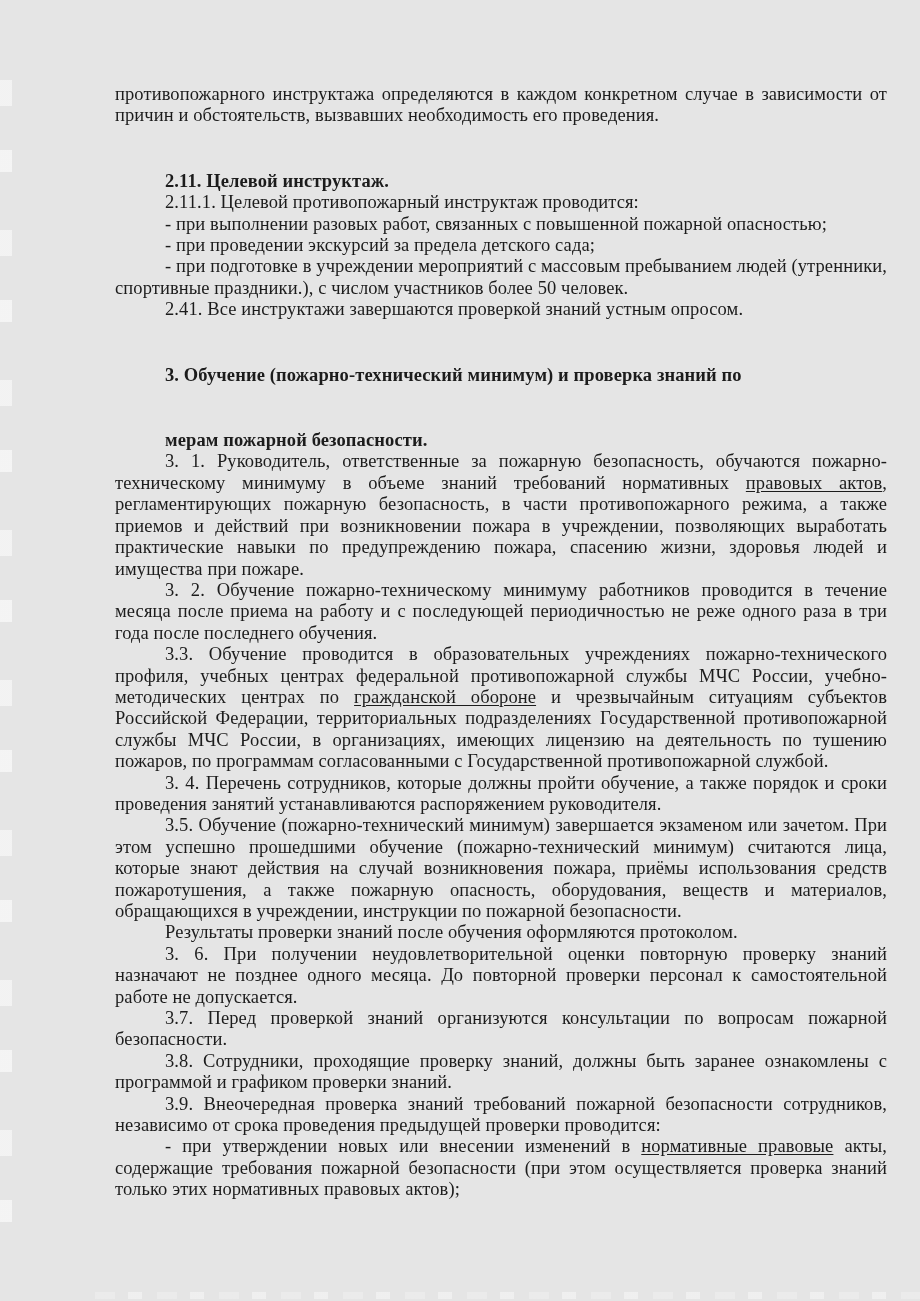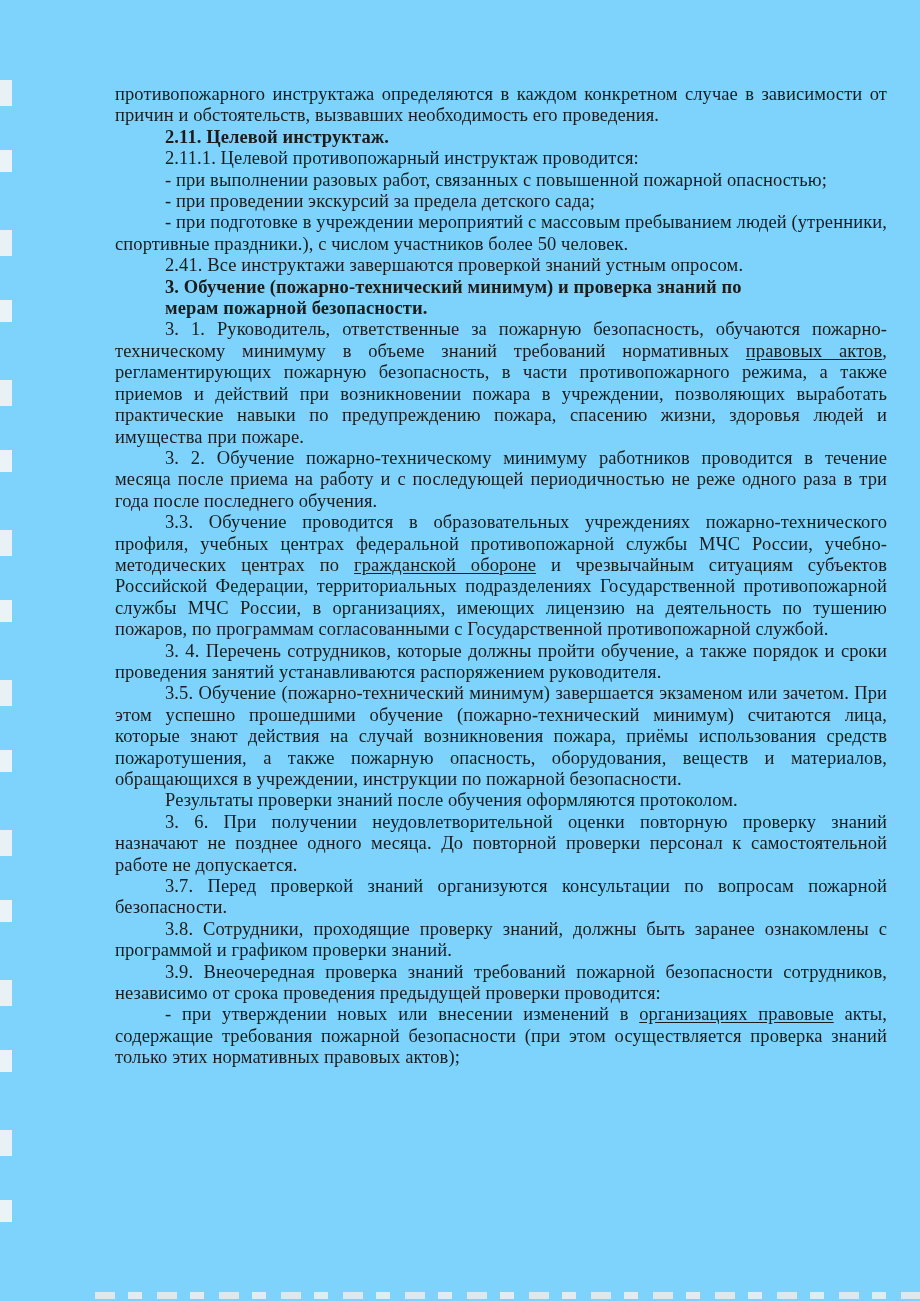--- a/index.html
+++ b/index.html
@@ -4,21 +4,21 @@
 <style>
   html, body {
     margin: 0;
     padding: 0;
     background: #ffffff;
   }
   .page {
     position: relative;
     width: 920px;
     height: 1301px;
-    background: #7dd3fc;
+    background: #e5e5e5;
     overflow: hidden;
     font-family: "Liberation Serif", "DejaVu Serif", serif;
     color: #1c1c1c;
   }
   .textblock {
     position: absolute;
     left: 115px;
     top: 84px;
     width: 772px;
     font-size: 18.5px;
@@ -31,20 +31,21 @@
     text-indent: 50px;
   }
   .para.continuation {
     text-indent: 0;
   }
   .para.heading {
     text-indent: 0;
     padding-left: 50px;
     font-weight: bold;
     text-align: left;
+    margin-top: 44px;
   }
   .u {
     text-decoration: underline;
     text-underline-offset: 2px;
     margin-top: 39px;
   }
   
   .scan-bottom-band {
     position: absolute;
     left: 95px;
@@ -94,16 +95,16 @@
       <div class="para body"><span>3. 1. Руководитель, ответственные за пожарную безопасность, обучаются пожарно-техническому минимуму в объеме знаний требований нормативных </span><span class="u">правовых актов</span><span>, регламентирующих пожарную безопасность, в части противопожарного режима, а также приемов и действий при возникновении пожара в учреждении, позволяющих выработать практические навыки по предупреждению пожара, спасению жизни, здоровья людей и имущества при пожаре.</span></div>
       <div class="para body"><span>3. 2. Обучение пожарно-техническому минимуму работников проводится в течение месяца после приема на работу и с последующей периодичностью не реже одного раза в три года после последнего обучения.</span></div>
       <div class="para body"><span>3.3. Обучение проводится в образовательных учреждениях пожарно-технического профиля, учебных центрах федеральной противопожарной службы МЧС России, учебно-методических центрах по </span><span class="u">гражданской обороне</span><span> и чрезвычайным ситуациям субъектов Российской Федерации, территориальных подразделениях Государственной противопожарной службы МЧС России, в организациях, имеющих лицензию на деятельность по тушению пожаров, по программам согласованными с Государственной противопожарной службой.</span></div>
       <div class="para body"><span>3. 4. Перечень сотрудников, которые должны пройти обучение, а также порядок и сроки проведения занятий устанавливаются распоряжением руководителя.</span></div>
       <div class="para body"><span>3.5. Обучение (пожарно-технический минимум) завершается экзаменом или зачетом. При этом успешно прошедшими обучение (пожарно-технический минимум) считаются лица, которые знают действия на случай возникновения пожара, приёмы использования средств пожаротушения, а также пожарную опасность, оборудования, веществ и материалов, обращающихся в учреждении, инструкции по пожарной безопасности.</span></div>
       <div class="para body"><span>Результаты проверки знаний после обучения оформляются протоколом.</span></div>
       <div class="para body"><span>3. 6. При получении неудовлетворительной оценки повторную проверку знаний назначают не позднее одного месяца. До повторной проверки персонал к самостоятельной работе не допускается.</span></div>
       <div class="para body"><span>3.7. Перед проверкой знаний организуются консультации по вопросам пожарной безопасности.</span></div>
       <div class="para body"><span>3.8. Сотрудники, проходящие проверку знаний, должны быть заранее ознакомлены с программой и графиком проверки знаний.</span></div>
       <div class="para body"><span>3.9. Внеочередная проверка знаний требований пожарной безопасности сотрудников, независимо от срока проведения предыдущей проверки проводится:</span></div>
-      <div class="para body"><span>- при утверждении новых или внесении изменений в </span><span class="u">организациях правовые</span><span> акты, содержащие требования пожарной безопасности (при этом осуществляется проверка знаний только этих нормативных правовых актов);</span></div>
+      <div class="para body"><span>- при утверждении новых или внесении изменений в </span><span class="u">нормативные правовые</span><span> акты, содержащие требования пожарной безопасности (при этом осуществляется проверка знаний только этих нормативных правовых актов);</span></div>
     </div>
   <div class="scan-bottom-band"></div>
 </div>
 
 </body></html>

